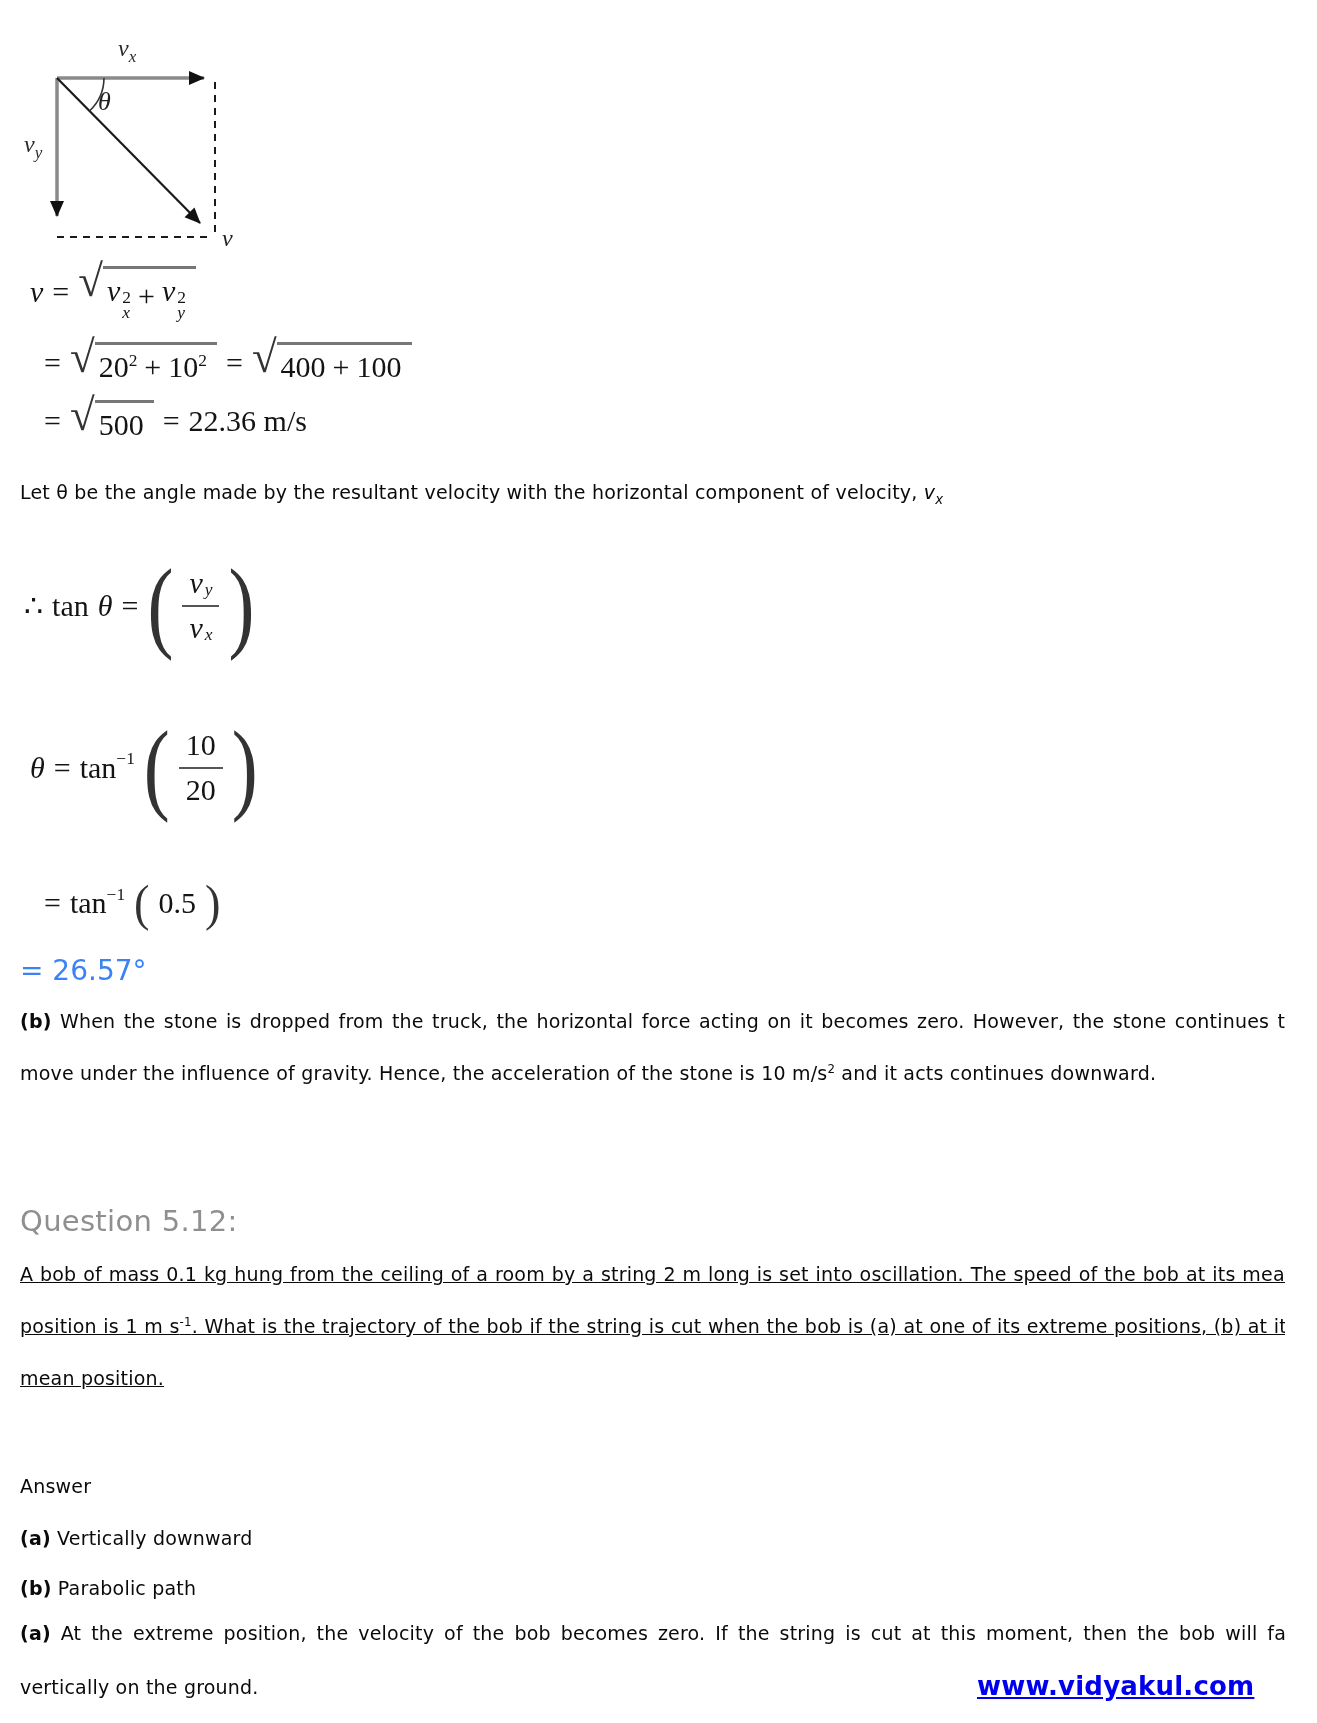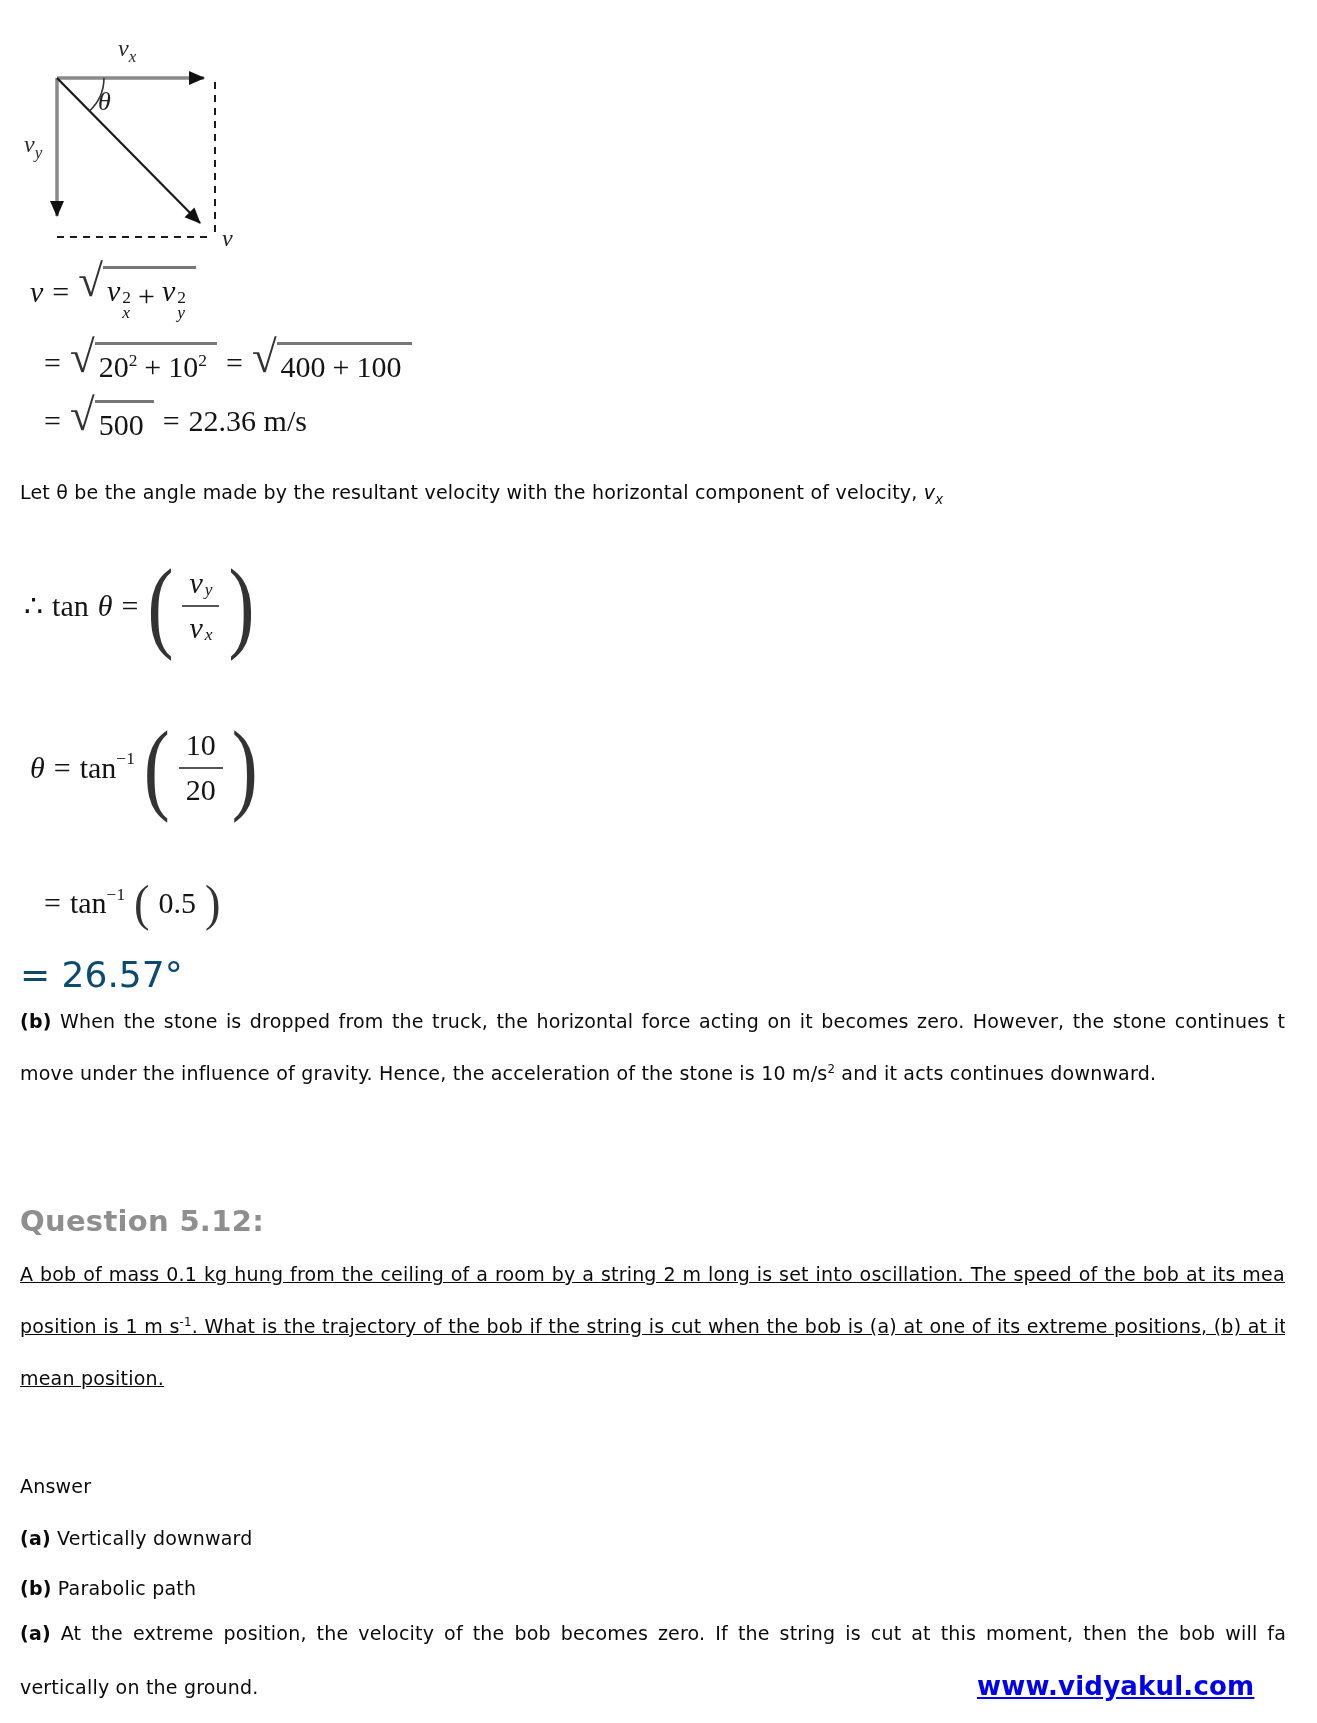--- a/index.html
+++ b/index.html
@@ -12,21 +12,21 @@
   .btext {
     position:absolute; left:20px; width:1277px;
     font-size:19px; line-height:52px; text-align:justify;
     color:#0a0a0a; letter-spacing:0.2px;
   }
   .bold { font-weight:bold; }
   .bsup { font-size:0.62em; vertical-align:super; line-height:0; }
   .ivx  { font-style:italic; }
   .ivx-sub { font-size:0.7em; font-style:italic; vertical-align:sub; }
   .qheading {
-    position:absolute; left:20px; font-size:29px; font-weight:bold;
+    position:absolute; left:20px; font-size:29px; font-weight:normal;
     color:#8f8f8f; letter-spacing:0.3px;
   }
   
   .eq {
     position:absolute; font-family:"Liberation Serif","DejaVu Serif",serif;
     color:#141414; white-space:nowrap; display:flex; align-items:center; gap:9px;
   }
   .eq .it { font-style:italic; }
   .rad { display:inline-flex; align-items:flex-start; }
   .radsign { font-size:1.5em; line-height:0.8; transform:translateY(-3px); color:#333; }
@@ -40,21 +40,21 @@
   .stk .bot { font-size:0.58em; font-style:italic; }
   .eq sup { font-size:0.58em; }
   .frac { display:inline-flex; flex-direction:column; align-items:center; line-height:1.15; }
   .frac .num { border-bottom:2px solid #555; padding:0 7px 4px; }
   .frac .den { padding-top:4px; }
   .bigp { font-size:2.6em; font-weight:300; line-height:0.75;
           transform:scaleY(1.3); color:#333; }
   .medp { font-size:1.55em; font-weight:300; line-height:0.8;
           transform:scaleY(1.1); color:#333; }
   .fexp { font-size:0.58em; position:relative; top:-0.75em; }
-  .eqsans { position:absolute; font-size:36px; color:#0c4a6e;
+  .eqsans { position:absolute; font-size:28px; color:#3b82f6;
             font-family:"DejaVu Sans","Liberation Sans",sans-serif; }
   
   .footlink {
     position:absolute; font-size:26px; font-weight:bold; color:#0000ee;
     text-decoration:underline; cursor:pointer; letter-spacing:0.2px;
   }
   
   .diagram { position:absolute; left:16px; top:30px; }
 </style>
 </head>

